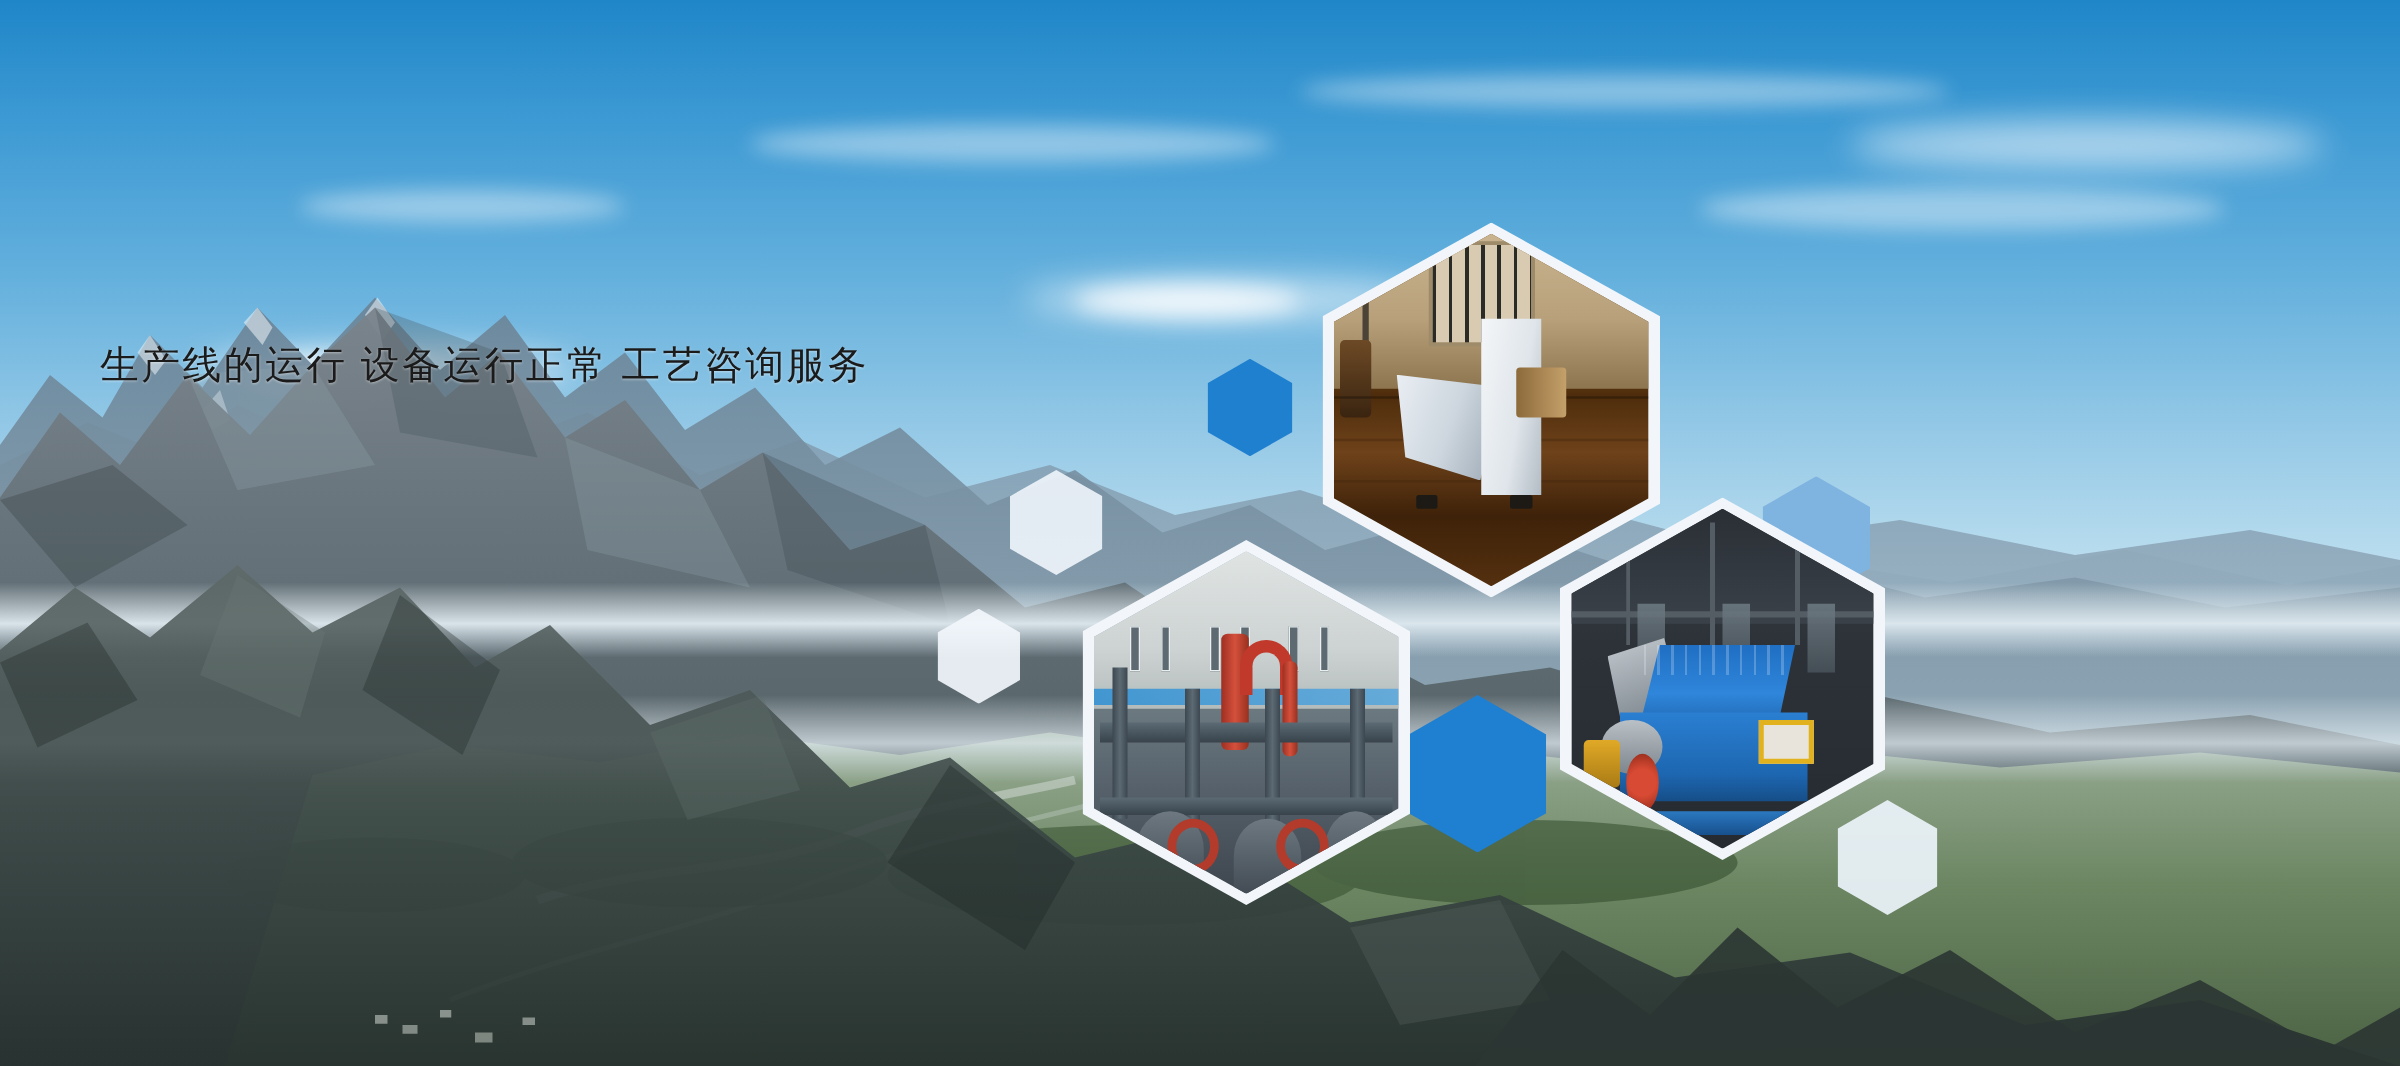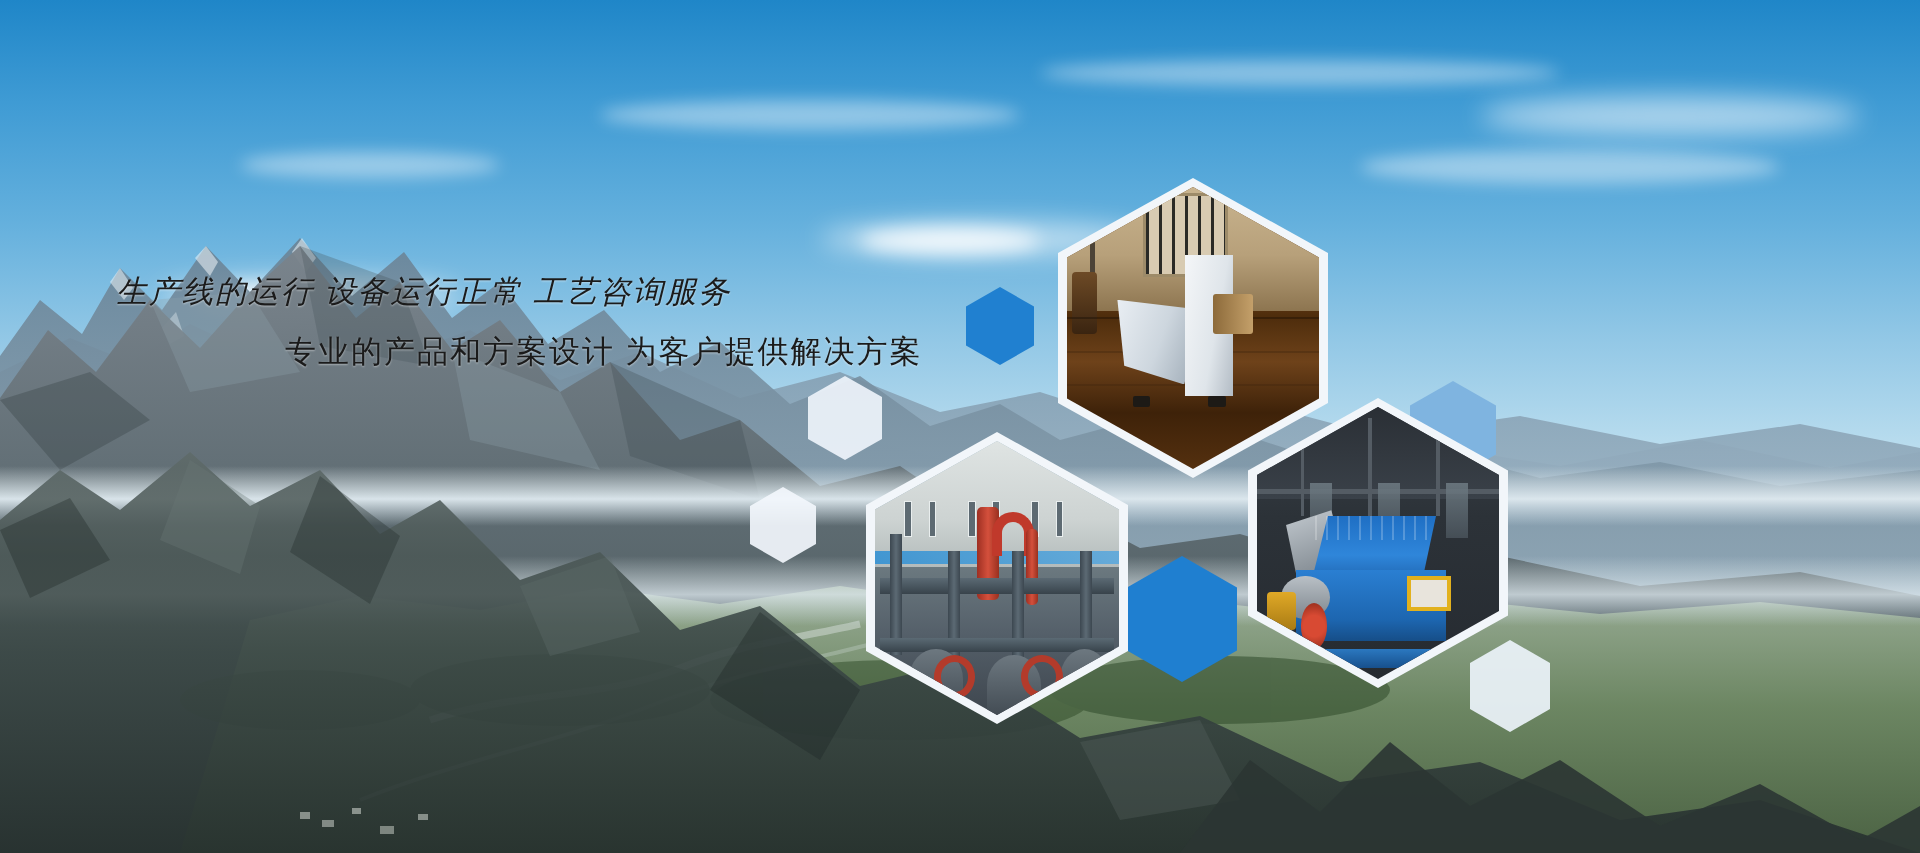--- a/index.html
+++ b/index.html
@@ -46,21 +46,21 @@
     left:0;top:262px;
     width:1060px;
     color:#1b1b1b;
     font-size:31px;
     line-height:60px;
     letter-spacing:2px;
     font-weight:400;
     text-shadow:0 1px 2px rgba(255,255,255,.45);
     white-space:nowrap;
   }
-  .line1{padding-left:116px;font-style:italic;}
+  .line1{padding-left:80px;}
   .line2{padding-left:285px;}
   .hex-frame{
     position:absolute;
     clip-path:polygon(50% 0%,100% 25%,100% 75%,50% 100%,0% 75%,0% 25%);
     background:#f2f6fa;
     padding:9px;
   }
   .hex-inner{
     width:100%;height:100%;
     clip-path:polygon(50% 0%,100% 25%,100% 75%,50% 100%,0% 75%,0% 25%);
@@ -314,21 +314,20 @@
         <rect x="322" y="820" width="12" height="7" fill="#d7dcd6"></rect>
         <rect x="352" y="808" width="9" height="6" fill="#e6eae4"></rect>
         <rect x="380" y="826" width="14" height="8" fill="#cfd5cd"></rect>
         <rect x="418" y="814" width="10" height="6" fill="#dfe4dd"></rect>
       </g>
     </svg>
   </div>
 
   <div class="headline">
     <div class="line1">生产线的运行 设备运行正常 工艺咨询服务</div>
-    <div class="line2">专业的产品和方案设计  为客户提供解决方案</div>
   </div>
 
   <div class="hex-solid" style="left:808px;top:376px;width:74px;height:84px;background:rgba(240,245,252,.90);"></div>
 
   <div class="hex-solid" style="left:750px;top:487px;width:66px;height:76px;background:rgba(242,246,252,.92);"></div>
 
   <div class="hex-solid" style="left:966px;top:287px;width:68px;height:78px;background:#2080d0;"></div>
 
   <div class="hex-solid" style="left:1410px;top:381px;width:86px;height:98px;background:#7fb4e0;"></div>
 

